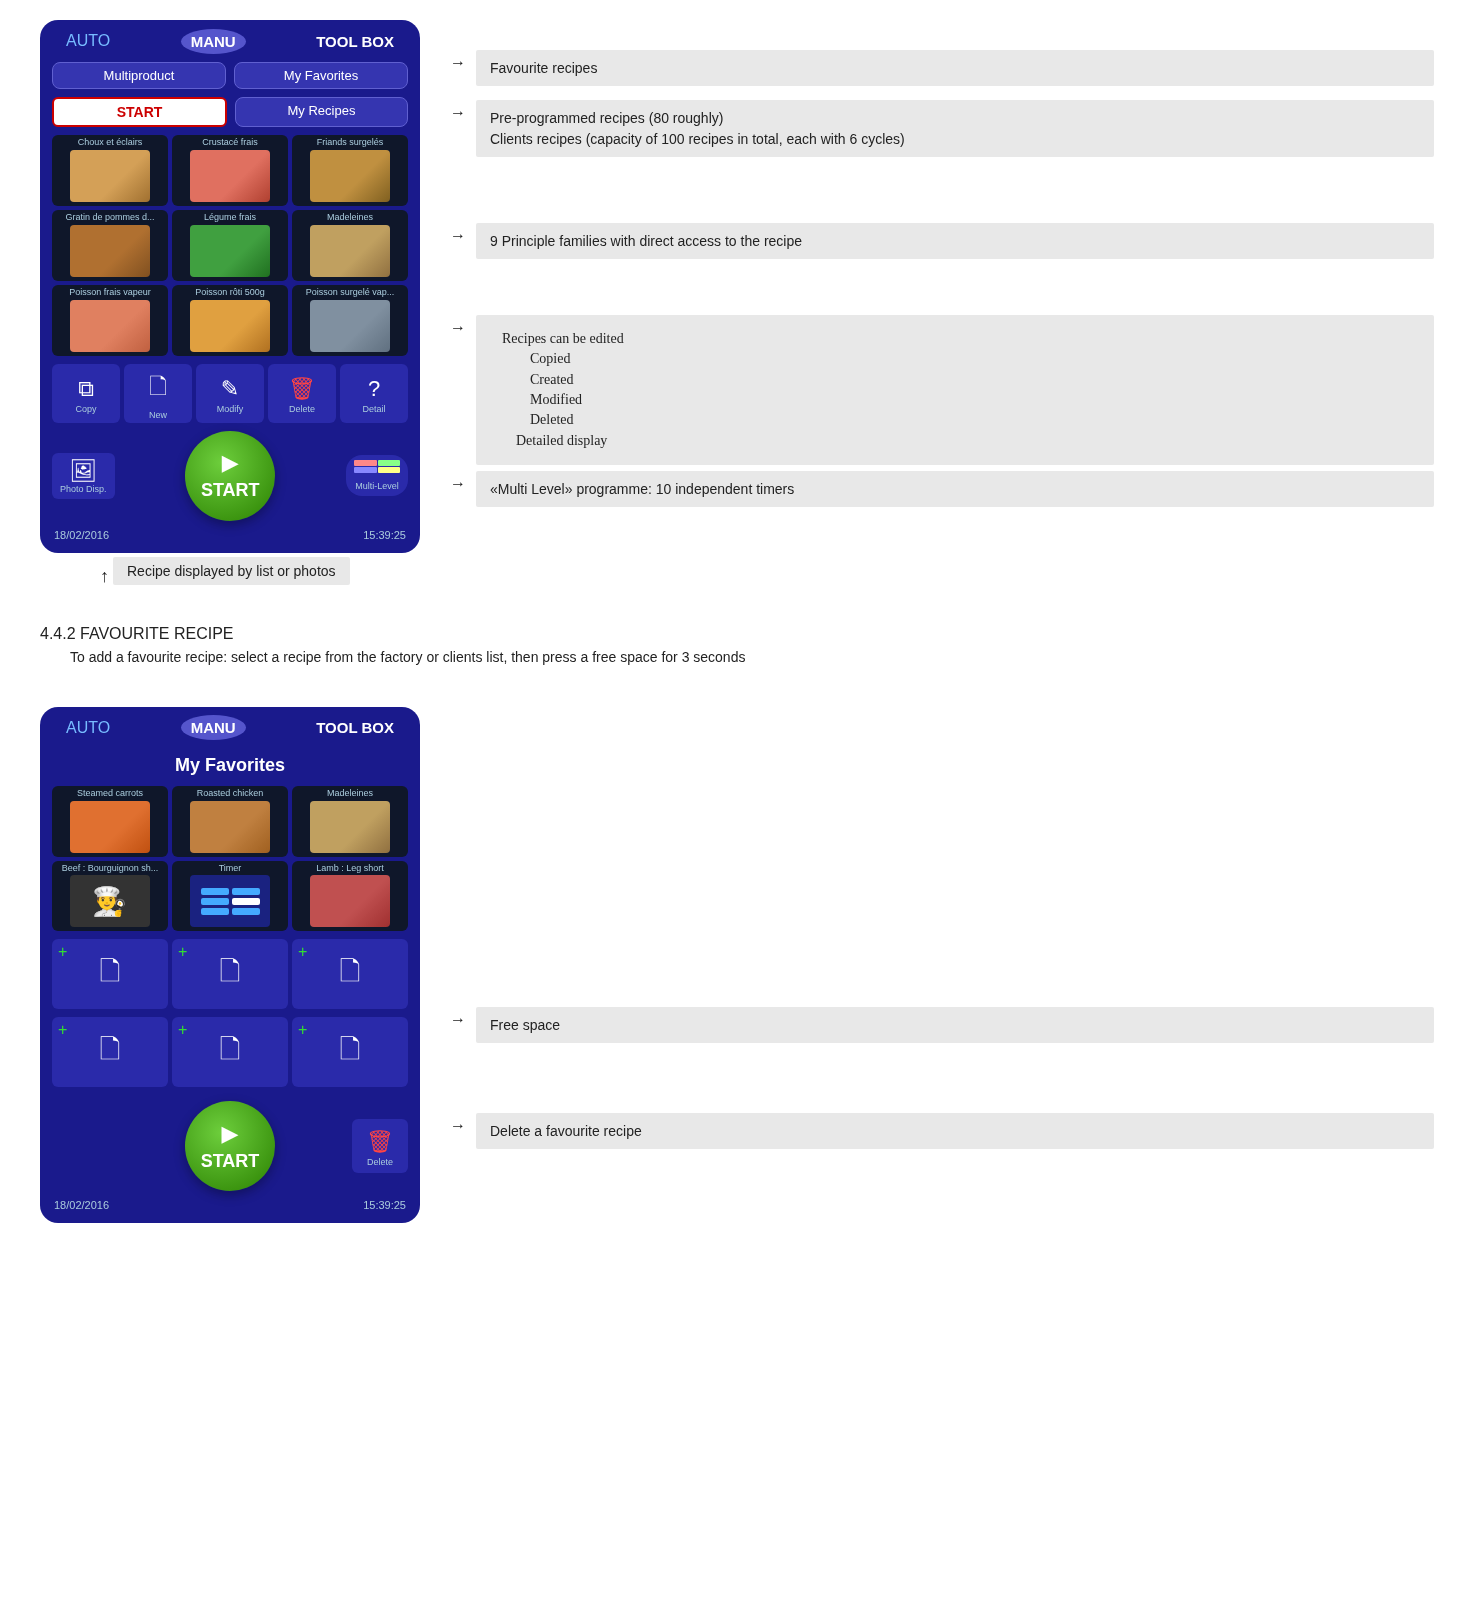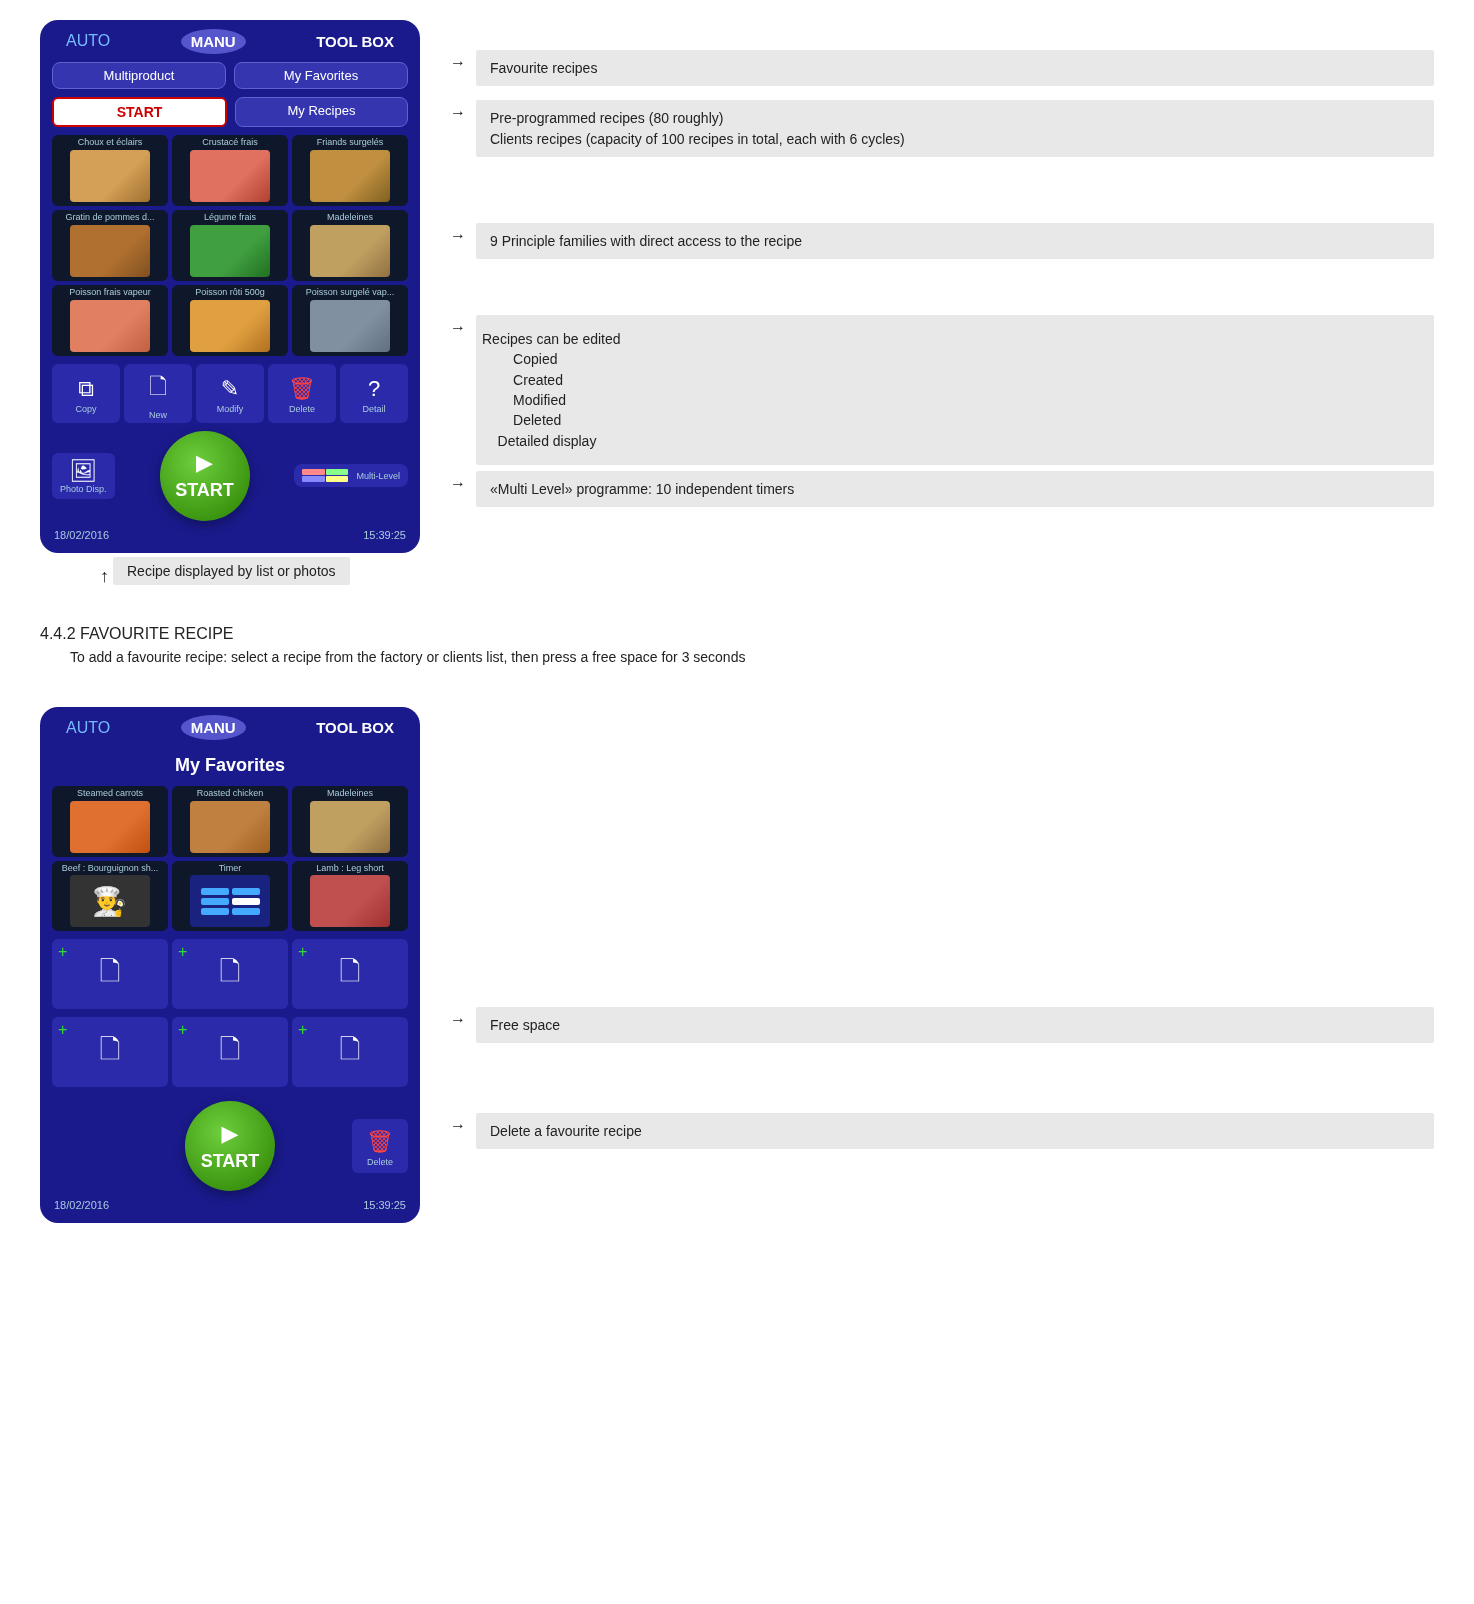--- a/index.html
+++ b/index.html
@@ -211,23 +211,23 @@
 
     .device-start-btn .start-text {
       color: #fff;
       font-size: 18px;
       font-weight: bold;
       margin-top: 4px;
     }
 
     .device-multilevel-btn {
       background: #2a2aaa;
-      border-radius: 8px;
-      display: flex;
-      flex-direction: row;
+      border-radius: 16px;
+      display: flex;
+      flex-direction: column;
       align-items: center;
       justify-content: center;
       padding: 5px 8px;
       min-width: 56px;
       gap: 8px;
     }
 
     .device-multilevel-btn .btn-label {
       font-size: 9px;
       color: #acd;
@@ -273,21 +273,22 @@
       background: #e8e8e8;
       border-radius: 2px;
       padding: 8px 14px;
       font-size: 14px;
       color: #222;
       line-height: 1.45;
       flex: 1;
     }
 
     .annotation-box.tall {
-      padding: 14px 6px;
+      padding: 14px 26px;
+      font-family: Liberation Serif, serif;
     }
 
     
     .bottom-label-row {
       display: flex;
       flex-direction: row;
       align-items: flex-end;
       gap: 0;
       margin-top: 4px;
     }

